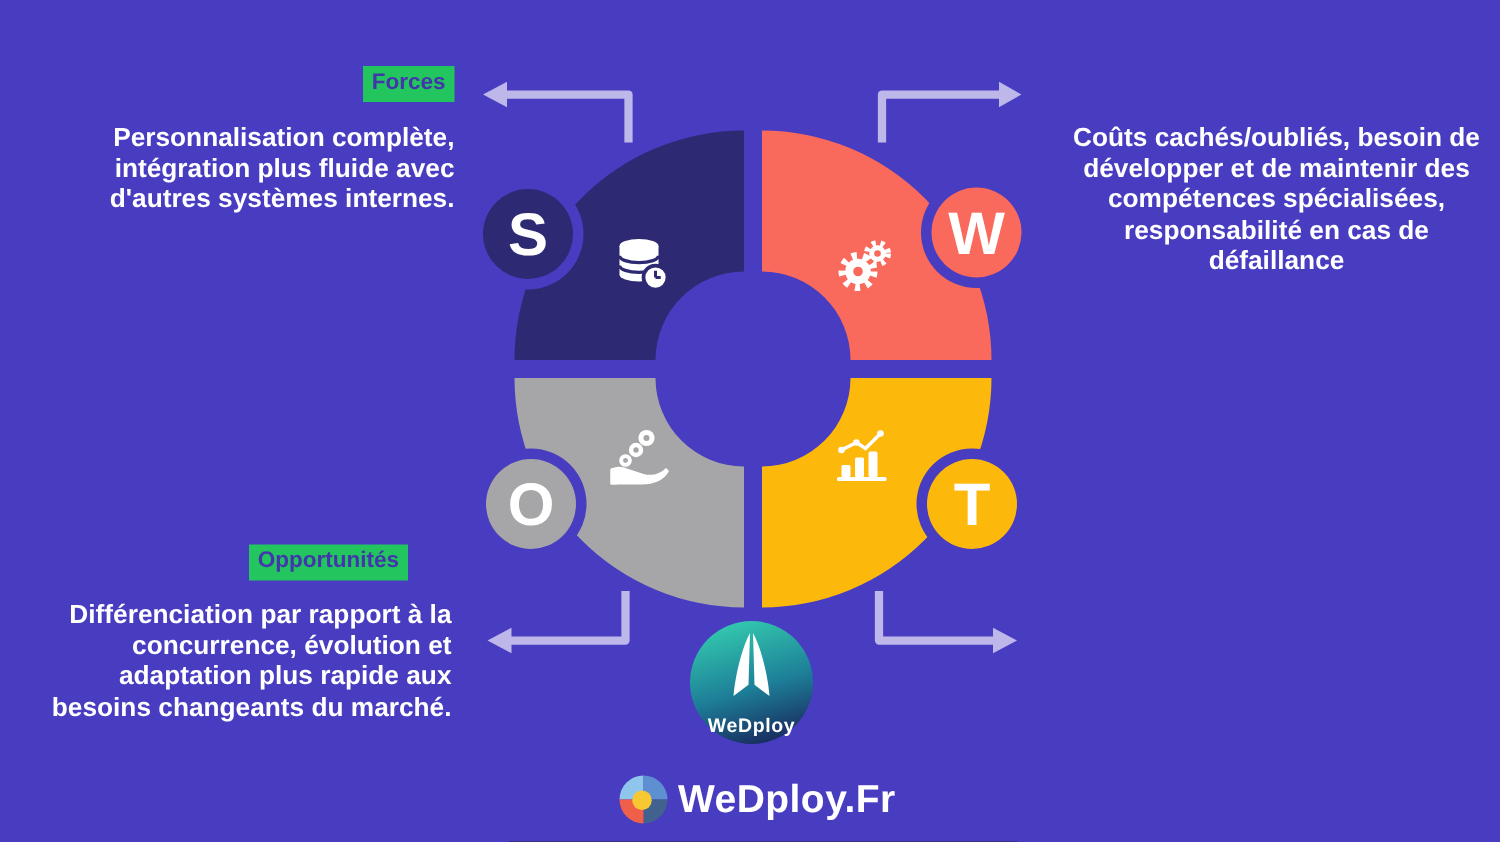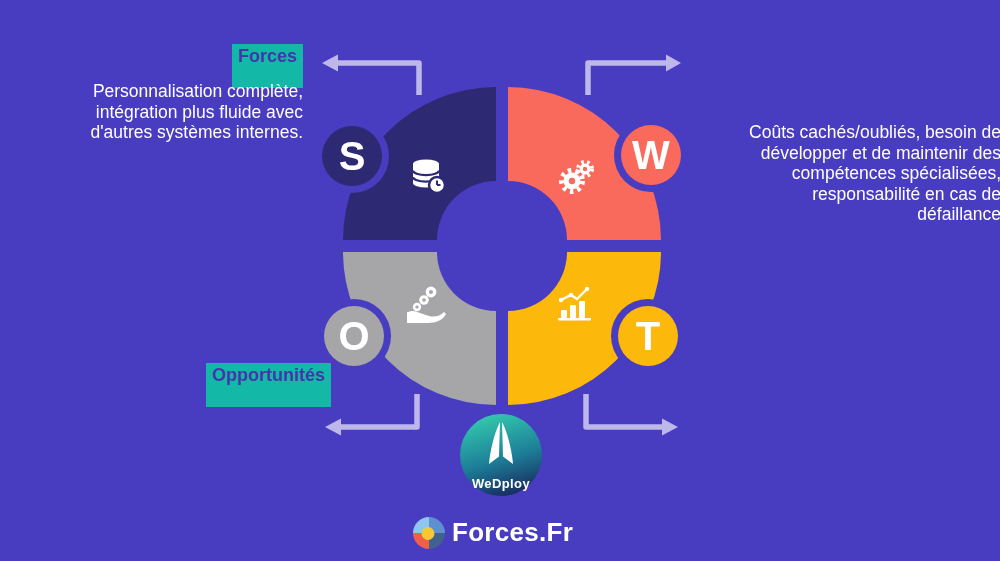--- a/index.html
+++ b/index.html
@@ -5,31 +5,31 @@
   html,body { margin:0; padding:0; background:#2a2459; }
   .canvas {
     position:relative; width:1000px; height:561px; overflow:hidden;
     background:#483cc0;
     font-family:"Liberation Sans", sans-serif;
   }
   .svg-layer { position:absolute; left:0; top:0; width:1000px; height:561px; }
 
   .section-label {
     position:absolute; display:inline-block;
-    background:#14b8a6; color:#4336ad;
-    font-size:18px; font-weight:700; line-height:1.2;
-    padding:2px 6px 20px 6px; white-space:nowrap;
+    background:#22c55e; color:#4336ad;
+    font-size:15px; font-weight:700; line-height:1.2;
+    padding:2px 6px 4px 6px; white-space:nowrap;
   }
   .section-body {
     position:absolute; color:#ffffff;
-    font-size:17.5px; line-height:20.5px; font-weight:400;
+    font-size:17.5px; line-height:20.5px; font-weight:700;
     white-space:pre-line;
   }
   .ta-right { text-align:right; }
-  .ta-left  { text-align:right;margin-top:41px; }
+  .ta-left  { text-align:center; }
 
   .swot-letter {
     font-family:"Liberation Sans", sans-serif;
     font-size:40px; font-weight:700; fill:#ffffff; text-anchor:middle;
   }
   .wedploy-text {
     font-family:"Liberation Sans", sans-serif;
     font-size:13px; font-weight:700; fill:#ffffff; text-anchor:middle; letter-spacing:0.4px;
   }
   .revplus-text {
@@ -149,18 +149,22 @@
   <div class="section-body ta-right" style="right:697px; top:81px; width:280px;">Personnalisation complète,
 intégration plus fluide avec
 d'autres systèmes internes.</div>
 
   <div class="section-body ta-left" style="left:701px; top:81px; width:300px;">Coûts cachés/oubliés, besoin de
 développer et de maintenir des
 compétences spécialisées,
 responsabilité en cas de
 défaillance</div>
 
-  <div class="section-label" style="right:669px; top:363px;">Opportunités</div>
+  <div class="section-label" style="right:728px; top:363px;">Opportunités</div>
+  <div class="section-body ta-right" style="right:699px; top:399px; width:290px;">Différenciation par rapport à la
+concurrence, évolution et
+adaptation plus rapide aux
+besoins changeants du marché.</div>
 
 
-  <div class="revplus-text">Forces.Fr</div>
+  <div class="revplus-text">WeDploy.Fr</div>
 
 </div>
 
 </body></html>

